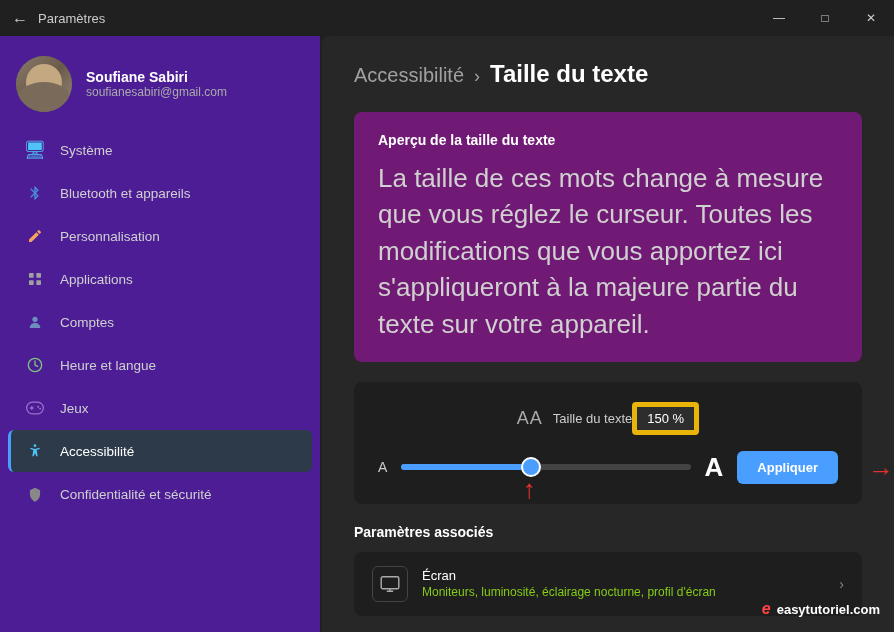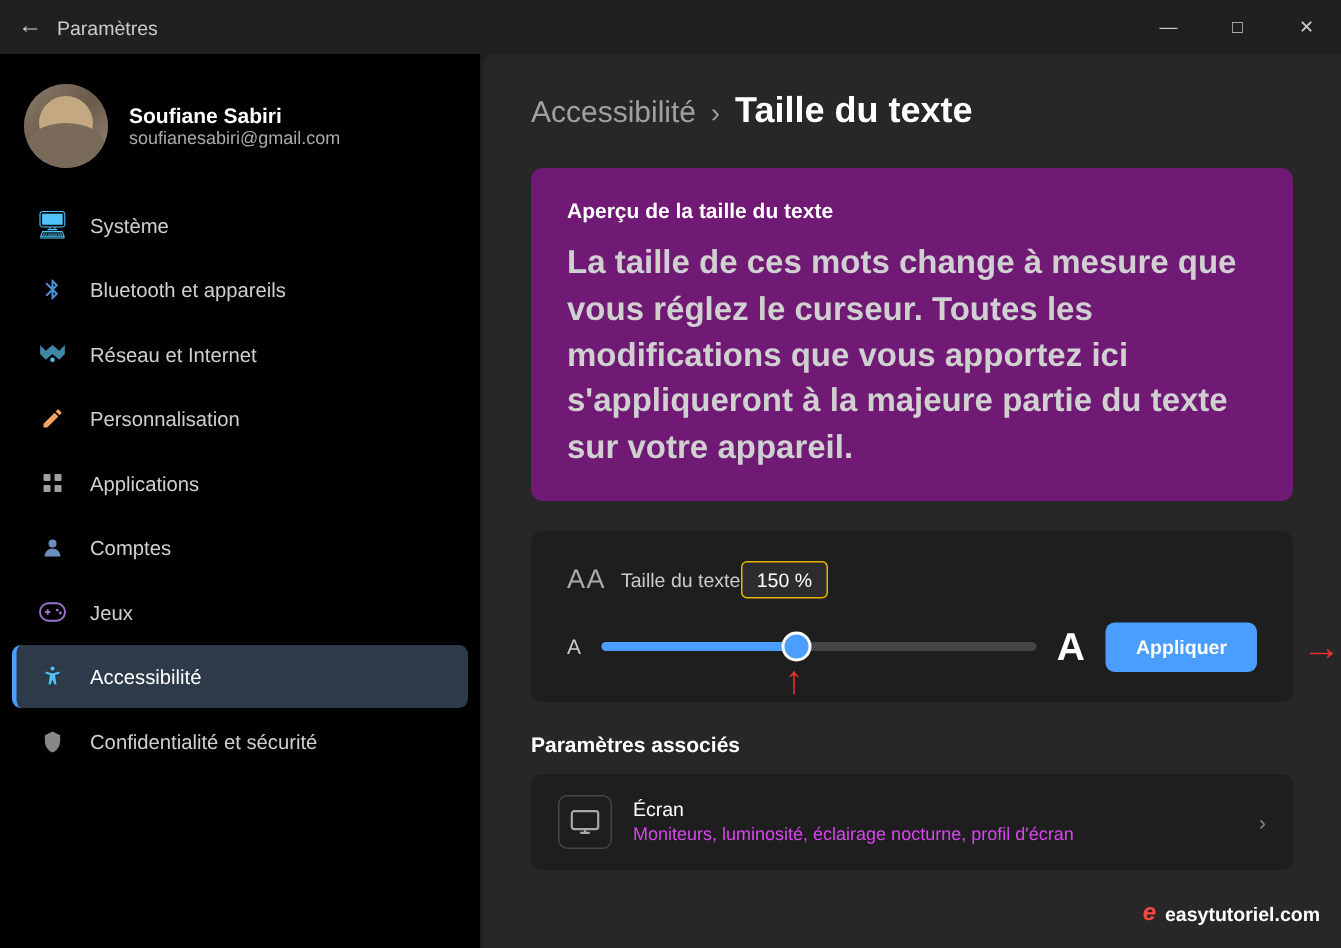--- a/index.html
+++ b/index.html
@@ -55,21 +55,21 @@
     .main-container {
       display: flex;
       flex: 1;
       overflow: hidden;
       background: #202020;
     }
 
     
     .sidebar {
       width: 320px;
-      background: #000000;
+      background: #4c1d95;
       flex-shrink: 0;
       display: flex;
       flex-direction: column;
       overflow-y: auto;
       padding-bottom: 10px;
     }
 
     
     .user-profile {
       display: flex;
@@ -225,53 +225,53 @@
       margin-bottom: 20px;
     }
     .preview-card-title {
       color: #fff;
       font-size: 14px;
       font-weight: 600;
       margin-bottom: 12px;
     }
     .preview-text {
       color: #d0d0d0;
-      font-size: 22px;
+      font-size: 26px;
       line-height: 1.4;
-      font-weight: 700;
+      font-weight: 400;
     }
 
     
     .slider-section {
       background: #1e1e1e;
       border-radius: 8px;
       padding: 20px 24px;
       margin-bottom: 20px;
     }
     .slider-header {
       display: flex;
       align-items: center;
-      justify-content: flex-start;
+      justify-content: center;
       margin-bottom: 16px;
     }
     .slider-label-area {
       display: flex;
       align-items: center;
       gap: 10px;
     }
     .slider-aa {
       color: #aaa;
       font-size: 18px;
       font-weight: 500;
       letter-spacing: 1px;
     }
     .slider-title { color: #ccc; font-size: 13px; }
     .slider-value-box {
       background: #2d2d2d;
-      border: 1px solid #eab308;
+      border: 5px solid #eab308;
       border-radius: 4px;
       padding: 4px 10px;
       color: #fff;
       font-size: 13px;
     }
     .slider-a-small { color: #ccc; font-size: 14px; }
     .slider-a-large { color: #fff; font-size: 26px; font-weight: 700; }
     .slider-track {
       flex: 1;
       height: 6px;
@@ -331,21 +331,21 @@
       border: 1px solid #444;
       border-radius: 6px;
       display: flex;
       align-items: center;
       justify-content: center;
       flex-shrink: 0;
       color: #aaa;
     }
     .related-info { flex: 1; }
     .related-name { color: #fff; font-size: 13px; font-weight: 500; }
-    .related-desc { color: #d946ef; font-size: 12px; margin-top: 2px; }
+    .related-desc { color: #84cc16; font-size: 12px; margin-top: 2px; }
     .related-chevron { color: #888; font-size: 14px; }
 
     
     .watermark {
       position: fixed;
       bottom: 14px;
       right: 14px;
       display: flex;
       align-items: center;
       gap: 6px;
@@ -432,29 +432,20 @@
       </div>
       <div class="nav-item">
         <div class="nav-icon icon-bluetooth">
           <svg width="16" height="16" viewBox="0 0 24 24" fill="#4a90d9">
               <path d="M17.71 7.71L12 2h-1v7.59L6.41 5 5 6.41 10.59 12 5 17.59 6.41 19 11 14.41V22h1l5.71-5.71-4.3-4.29 4.3-4.29zM13 5.83l1.88 1.88L13 9.59V5.83zm1.88 10.46L13 18.17v-3.76l1.88 1.88z"></path>
             </svg>
         </div>
         <span class="nav-label">Bluetooth et appareils</span>
       </div>
       <div class="nav-item">
-        <div class="nav-icon icon-network">
-          <svg width="18" height="14" viewBox="0 0 24 18" fill="#5bc0eb">
-              <path d="M1 1l5 5 6-5 6 5 5-5v4l-5 5-6-5-6 5-5-5V1zm5 9l6-5 6 5 5-5v4l-5 5-6-5-6 5-5-5v-4l5 5z" opacity="0.7"></path>
-              <ellipse cx="12" cy="14" rx="2" ry="2"></ellipse>
-            </svg>
-        </div>
-        <span class="nav-label">Réseau et Internet</span>
-      </div>
-      <div class="nav-item">
         <div class="nav-icon icon-personalization">
           <svg width="16" height="16" viewBox="0 0 24 24" fill="#f4a261">
               <path d="M3 17.25V21h3.75L17.81 9.94l-3.75-3.75L3 17.25zM20.71 7.04c.39-.39.39-1.02 0-1.41l-2.34-2.34c-.39-.39-1.02-.39-1.41 0l-1.83 1.83 3.75 3.75 1.83-1.83z"></path>
             </svg>
         </div>
         <span class="nav-label">Personnalisation</span>
       </div>
       <div class="nav-item">
         <div class="nav-icon icon-apps">
           <svg width="16" height="16" viewBox="0 0 24 24" fill="#a0a0a0">
@@ -467,20 +458,29 @@
         <span class="nav-label">Applications</span>
       </div>
       <div class="nav-item">
         <div class="nav-icon icon-accounts">
           <svg width="16" height="16" viewBox="0 0 24 24" fill="#6c8ebf">
               <circle cx="12" cy="8" r="4"></circle>
               <path d="M20 21a8 8 0 10-16 0h16z"></path>
             </svg>
         </div>
         <span class="nav-label">Comptes</span>
+      </div>
+      <div class="nav-item">
+        <div class="nav-icon icon-time">
+          <svg width="16" height="16" viewBox="0 0 24 24" fill="#7bc67e">
+              <circle cx="12" cy="12" r="10" stroke="#7bc67e" stroke-width="2" fill="none"></circle>
+              <path d="M12 6v6l4 2" stroke="#7bc67e" stroke-width="2" fill="none" stroke-linecap="round"></path>
+            </svg>
+        </div>
+        <span class="nav-label">Heure et langue</span>
       </div>
       <div class="nav-item">
         <div class="nav-icon icon-games">
           <svg width="18" height="14" viewBox="0 0 28 20" fill="#9b72cf">
               <rect x="1" y="1" width="26" height="18" rx="9" stroke="#9b72cf" stroke-width="2" fill="none"></rect>
               <rect x="6" y="9" width="6" height="2" rx="1" fill="#9b72cf"></rect>
               <rect x="8" y="7" width="2" height="6" rx="1" fill="#9b72cf"></rect>
               <circle cx="19" cy="8" r="1.5" fill="#9b72cf"></circle>
               <circle cx="22" cy="11" r="1.5" fill="#9b72cf"></circle>
             </svg>

